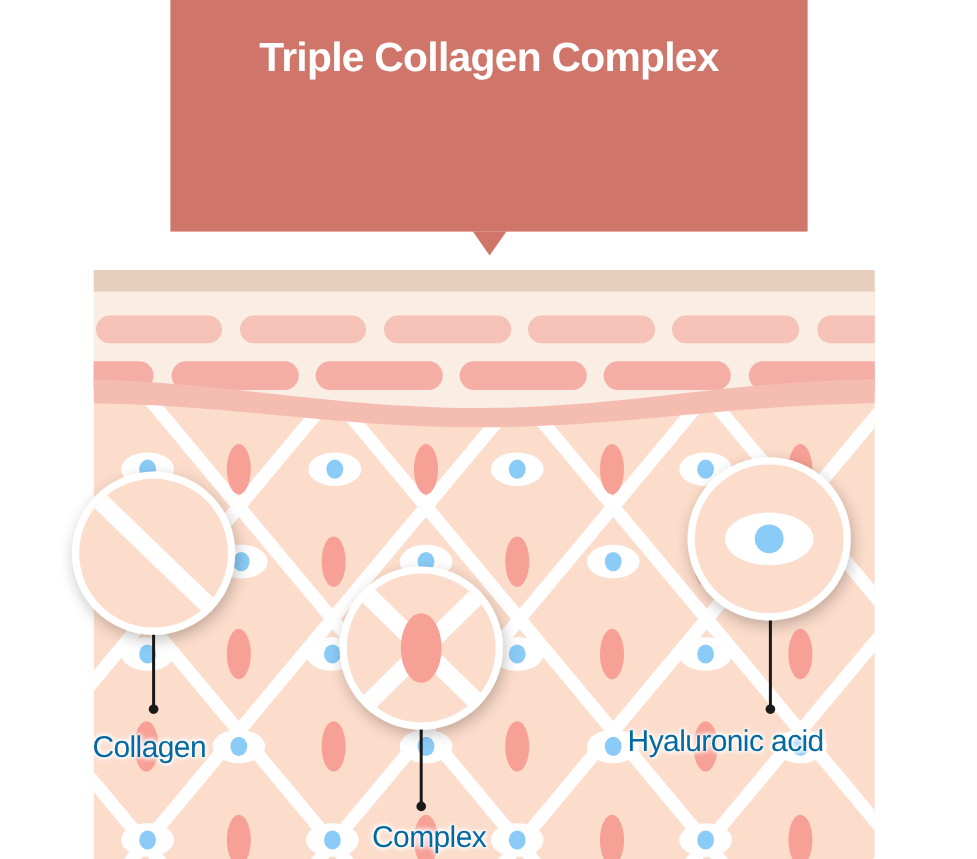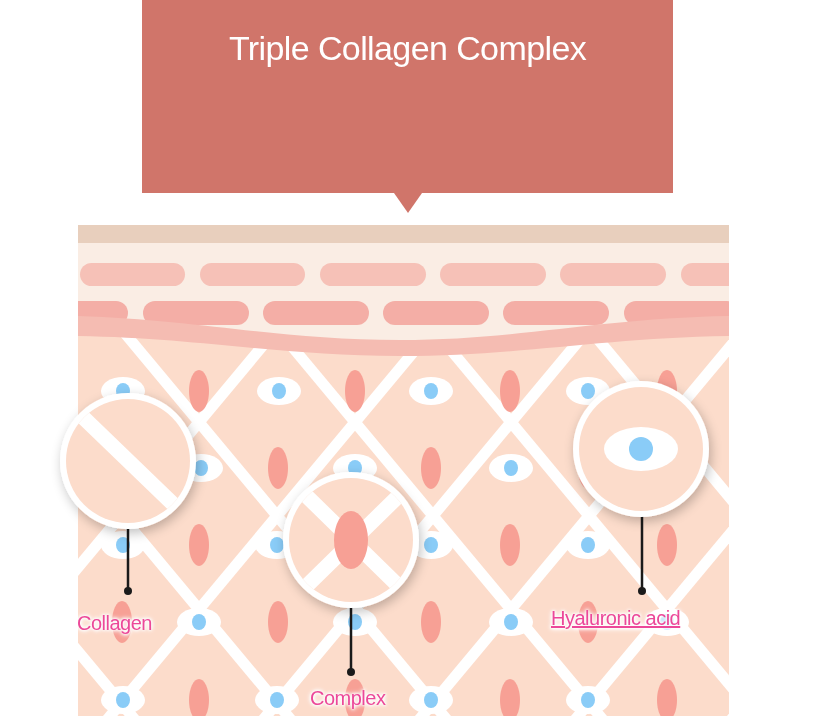--- a/index.html
+++ b/index.html
@@ -1,24 +1,24 @@
 <!DOCTYPE html>
 <html><head>
 <meta charset="utf-8">
 <style>
   html, body { margin:0; padding:0; background:#ffffff; }
   body { width:814px; height:716px; position:relative; overflow:hidden; font-family:"Liberation Sans", sans-serif; }
   .callout { position:absolute; left:142px; top:0; width:531px; height:193px; background:#d0756a; }
   .callout-pointer { position:absolute; left:394px; top:193px; width:0; height:0;
     border-left:14px solid transparent; border-right:14px solid transparent; border-top:20px solid #d0756a; }
   .callout-text { position:absolute; left:0; top:26px; width:100%; text-align:center; color:#ffffff;
-    font-size:34px; line-height:44px; letter-spacing:-0.6px; font-weight:normal; }
+    font-size:34px; line-height:44px; letter-spacing:-0.6px; font-weight:bold; }
   .callout-text div { white-space:nowrap; }
   svg.skin { position:absolute; left:0; top:0; }
-  .label { position:absolute; font-size:20px; color:#ec4899; letter-spacing:-0.5px; white-space:nowrap;
+  .label { position:absolute; font-size:25px; color:#0369a1; letter-spacing:-0.5px; white-space:nowrap;
     text-shadow: 0 0 3px #fff, 0 0 3px #fff, 0 0 4px #fff, 0 0 5px #fff, 0 0 6px #fff; line-height:28px; }
 </style>
 </head>
 <body>
 
 <div class="callout">
   <div class="callout-text">
     <div>Triple Collagen Complex</div>
   </div>
 </div>
@@ -197,13 +197,13 @@
   <g filter="url(#shadow)">
     <circle cx="641" cy="449" r="68" fill="#ffffff"></circle>
     <circle cx="641" cy="449" r="62" fill="#fcdccb"></circle>
     <ellipse cx="641" cy="449" rx="37" ry="22" fill="#ffffff"></ellipse>
     <circle cx="641" cy="449" r="12" fill="#8accf7"></circle>
   </g>
 </svg>
 
 <div class="label" style="left:77px; top:609px;">Collagen</div>
 <div class="label" style="left:310px; top:684px;">Complex</div>
-<div class="label" style="left:551px; top:604px;text-decoration:underline;">Hyaluronic acid</div>
+<div class="label" style="left:523px; top:604px;">Hyaluronic acid</div>
 
 </body></html>

